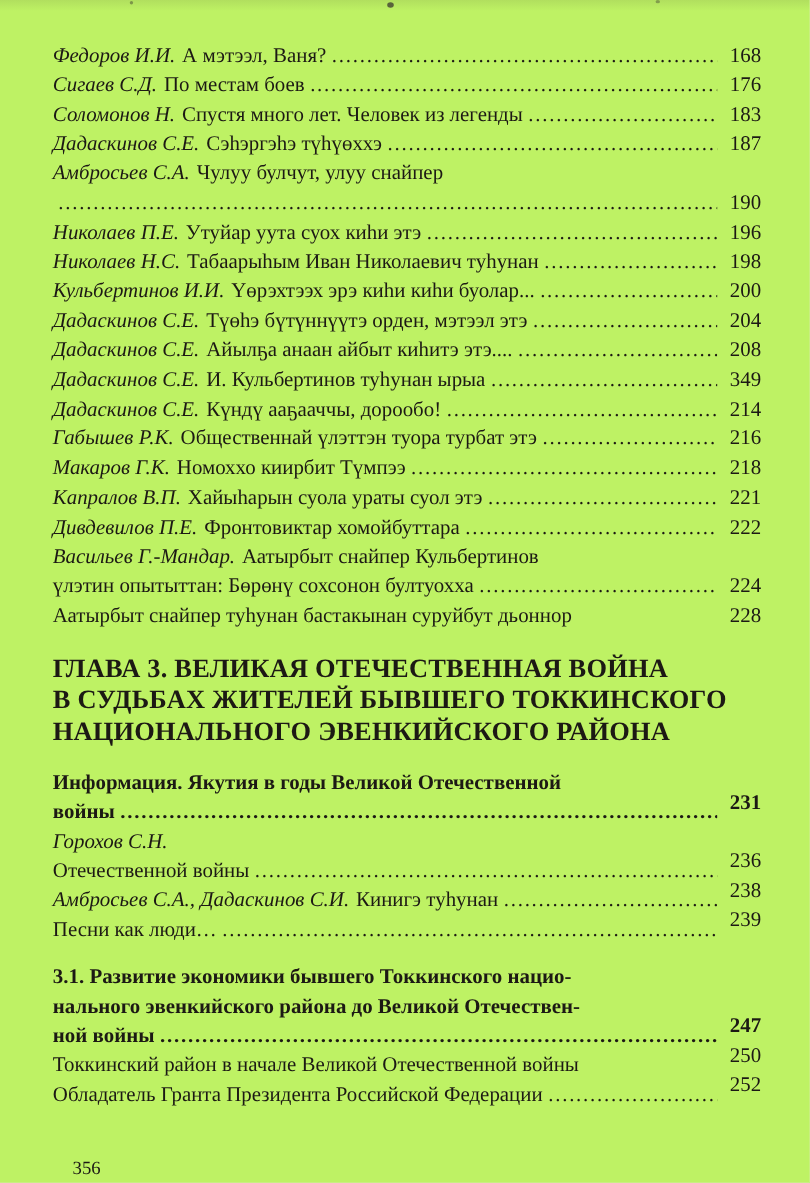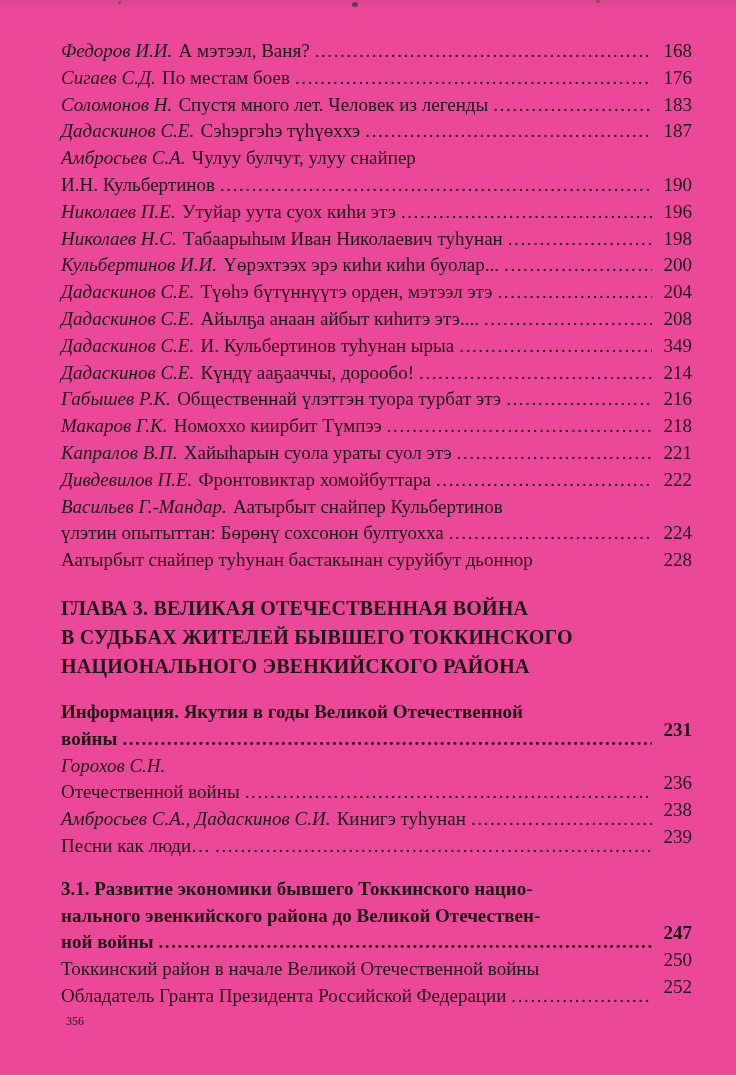--- a/index.html
+++ b/index.html
@@ -2,25 +2,24 @@
 <html><head>
 <meta charset="utf-8">
 <style>
   * { box-sizing: border-box; }
   html, body { margin: 0; padding: 0; }
   body { width: 736px; height: 1075px; background: #e9e7e2; }
   .page {
     position: relative;
     width: 736px;
     height: 1075px;
-    background: #ec4899;
+    background: #bef264;
     overflow: hidden;
     font-family: "Liberation Serif", "DejaVu Serif", serif;
     color: #1c1914;
-    padding-left: 13px;
   }
   .page::before {
     content: "";
     position: absolute;
     left: 0; top: 0; right: 0; height: 10px;
     background: linear-gradient(to bottom, rgba(60,55,45,0.10), rgba(60,55,45,0));
     pointer-events: none;
   }
   .content { padding: 38px 44px 0 48px; font-size: 19px; line-height: 26.8px; }
   .toc-line { display: flex; align-items: baseline; }
@@ -37,27 +36,27 @@
   .toc-line .dots::before {
     content: "...........................................................................................................................................";
     letter-spacing: 1.6px;
   }
   .toc-line .spacer { flex: 1 1 auto; }
   .toc-line .pagenum { min-width: 36px; text-align: right; white-space: nowrap; font-family: Liberation Serif, serif; }
   .toc-line .pagenum.raised { position: relative; top: -9px; }
   .chapter-heading {
     margin-top: 20px;
     font-weight: bold;
-    font-size: 20px;
+    font-size: 24px;
     line-height: 29px;
     letter-spacing: 0.2px;
   }
   .section2 { margin-top: 18px; }
   .section3 { margin-top: 16px; }
-  .folio { position: absolute; left: 66px; top: 1014px; font-size: 12px; }
+  .folio { position: absolute; left: 66px; top: 1052px; font-size: 17px; }
   .speck { position: absolute; background: #3a372f; border-radius: 50%; }
   .speck.s1 { left: 352px; top: 2px; width: 6px; height: 5px; opacity: 0.75; }
   .speck.s2 { left: 118px; top: 1px; width: 3px; height: 3px; opacity: 0.45; }
   .speck.s3 { left: 596px; top: 0px; width: 4px; height: 3px; opacity: 0.4; }
 </style>
 </head>
 <body>
 
 <div class="page">
   <div class="speck s1"></div>
@@ -88,21 +87,20 @@
           <span class="author">Дадаскинов С.Е.</span>
           <span class="title">Сэһэргэһэ түһүөххэ</span>
           <span class="dots"></span>
           <span class="pagenum">187</span>
         </div>
         <div class="toc-line">
           <span class="author">Амбросьев С.А.</span>
           <span class="title">Чулуу булчут, улуу снайпер</span>
         </div>
         <div class="toc-line">
-          <span class="title">И.Н. Кульбертинов</span>
           <span class="dots"></span>
           <span class="pagenum">190</span>
         </div>
         <div class="toc-line">
           <span class="author">Николаев П.Е.</span>
           <span class="title">Утуйар уута суох киһи этэ</span>
           <span class="dots"></span>
           <span class="pagenum">196</span>
         </div>
         <div class="toc-line">

